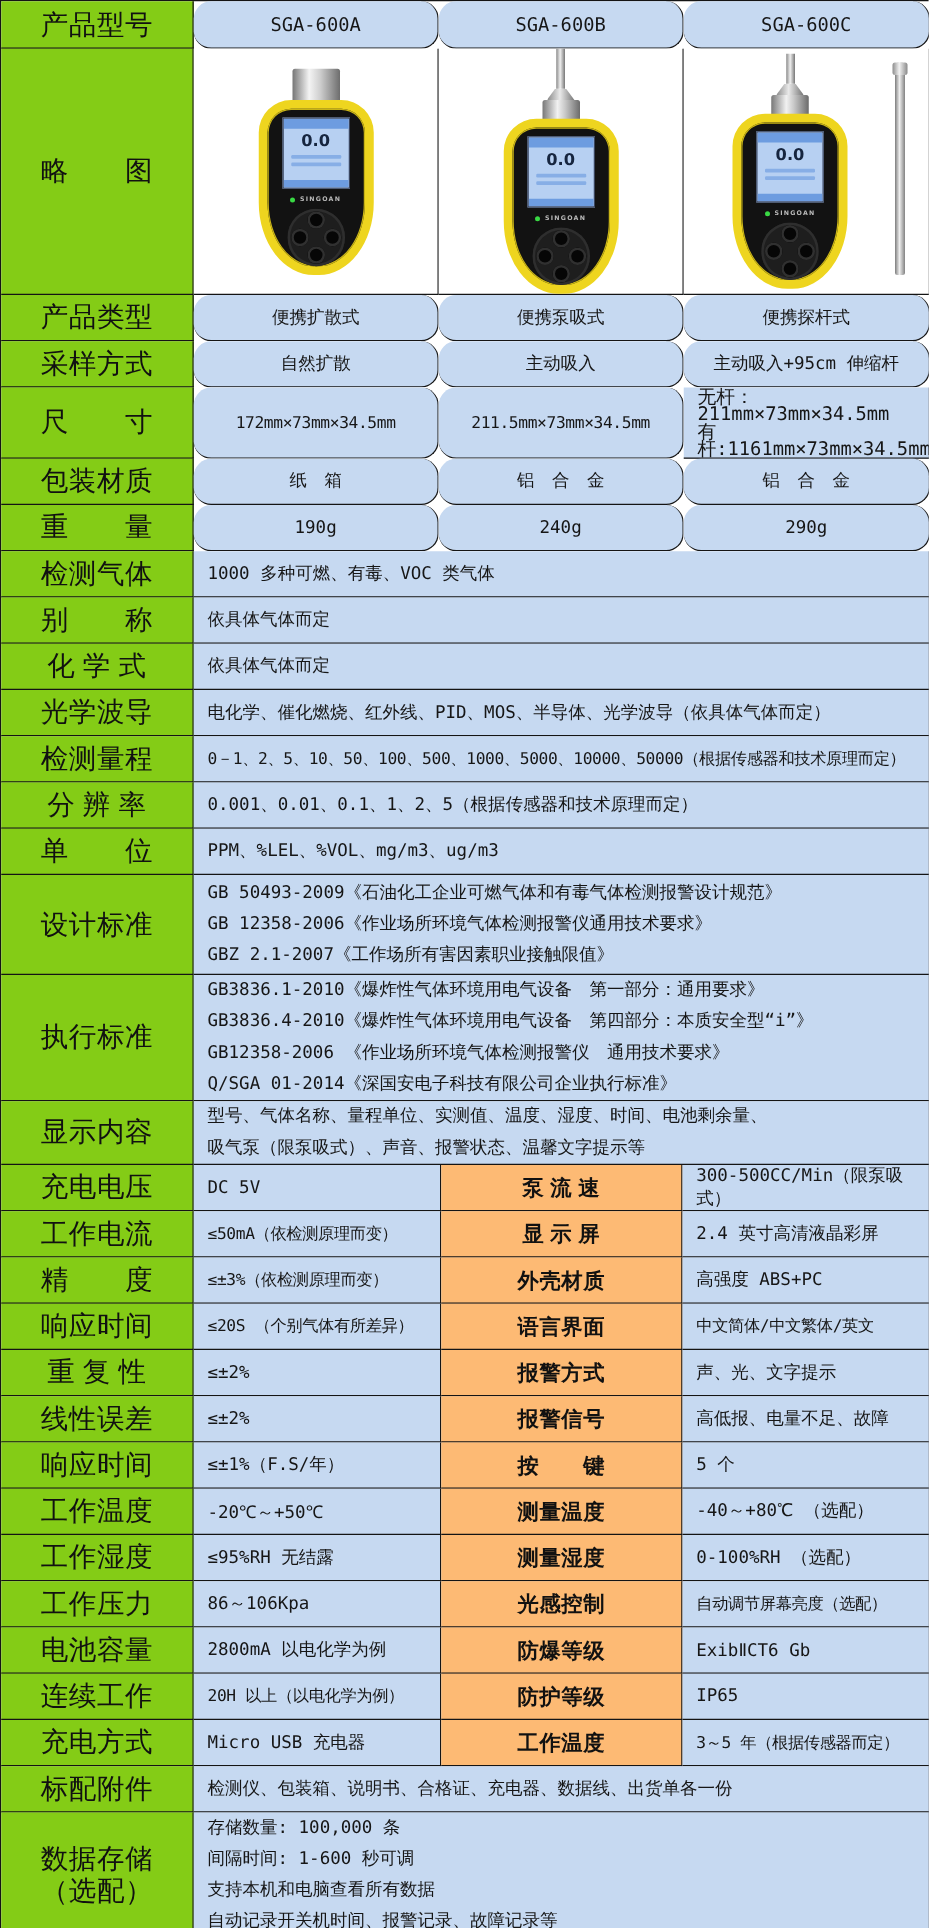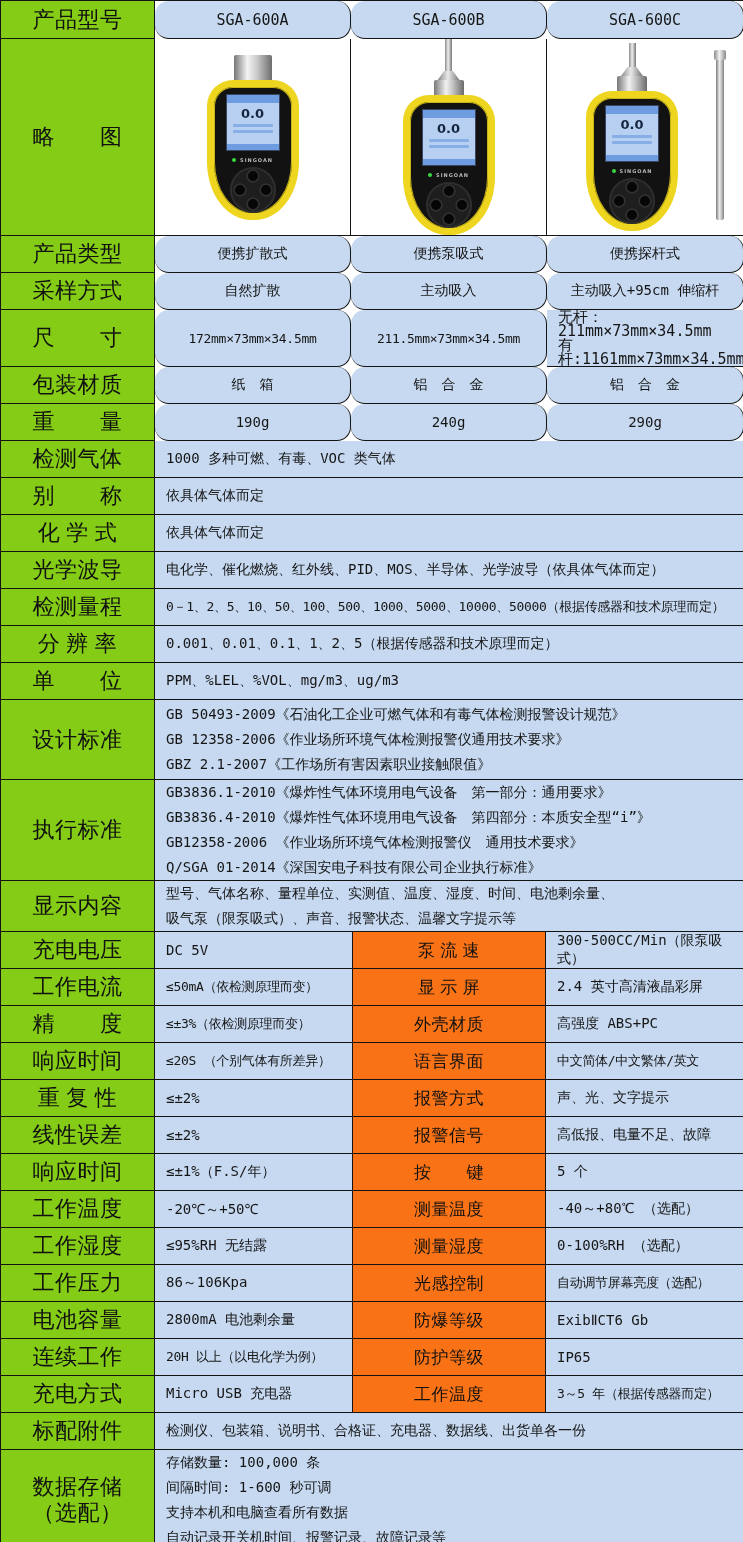--- a/index.html
+++ b/index.html
@@ -6,22 +6,22 @@
   html,body { background:#ffffff; }
   body { width:743px; font-family:"Liberation Serif","DejaVu Serif",serif; }
   .tbl { width:743px; border-top:1.5px solid #141414; border-left:1.5px solid #141414; }
   .row { display:flex; }
   .c { border-right:1.5px solid #141414; border-bottom:1.5px solid #141414;
        display:flex; align-items:center; min-height:100%; }
   
   .lbl { width:154px; background:#84cc16; justify-content:center; text-align:center;
          font-weight:normal; font-size:22px; color:#111; letter-spacing:0.5px;
          white-space:pre-line; line-height:26px; flex:0 0 154px;}
-  .dlbl { width:193px; background:#f97316; justify-content:center; text-align:center;
-          font-weight:normal; font-size:17px; color:#111; letter-spacing:0.5px; flex:0 0 193px;}
+  .dlbl { width:193px; background:#fdba74; justify-content:center; text-align:center;
+          font-weight:bold; font-size:17px; color:#111; letter-spacing:0.5px; flex:0 0 193px;}
   
   .v { background:#c6d9f1; color:#161616; font-size:14px;
        font-family:"DejaVu Sans Mono","Liberation Serif",serif; }
   .vc { justify-content:center; text-align:center;border-radius:14px; }
   .vl { padding-left:11px; padding-right:6px; }
   .col3 { width:196px; flex:0 0 196px; }
   .col3-last { width:197px; flex:0 0 197px; }
   .wide { width:589px; flex:0 0 589px; }
   .dv1 { width:198px; flex:0 0 198px; }
   .dv2 { width:198px; flex:0 0 198px; }
@@ -312,21 +312,21 @@
     <div class="c v vl dv2">0-100%RH （选配）</div>
   </div>
   <div class="row r-std">
     <div class="c lbl">工作压力</div>
     <div class="c v vl dv1">86～106Kpa</div>
     <div class="c dlbl">光感控制</div>
     <div class="c v vl dv2 fit">自动调节屏幕亮度（选配）</div>
   </div>
   <div class="row r-std">
     <div class="c lbl">电池容量</div>
-    <div class="c v vl dv1">2800mA 电池剩余量</div>
+    <div class="c v vl dv1">2800mA 以电化学为例</div>
     <div class="c dlbl">防爆等级</div>
     <div class="c v vl dv2">ExibⅡCT6 Gb</div>
   </div>
   <div class="row r-std">
     <div class="c lbl">连续工作</div>
     <div class="c v vl dv1 fit">20H 以上（以电化学为例）</div>
     <div class="c dlbl">防护等级</div>
     <div class="c v vl dv2">IP65</div>
   </div>
   <div class="row r-std">

